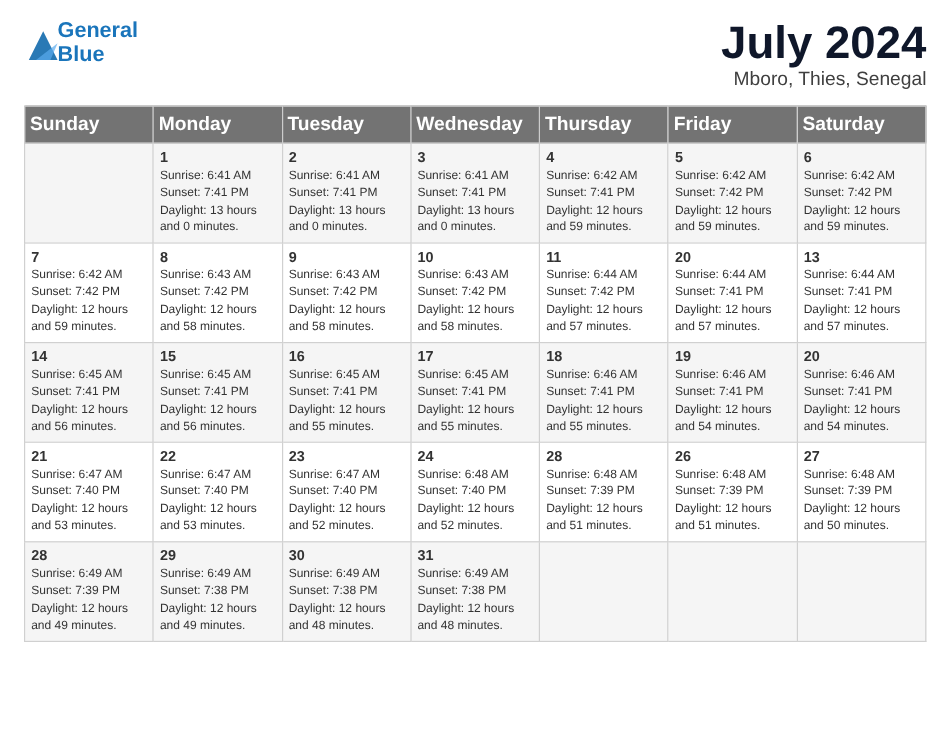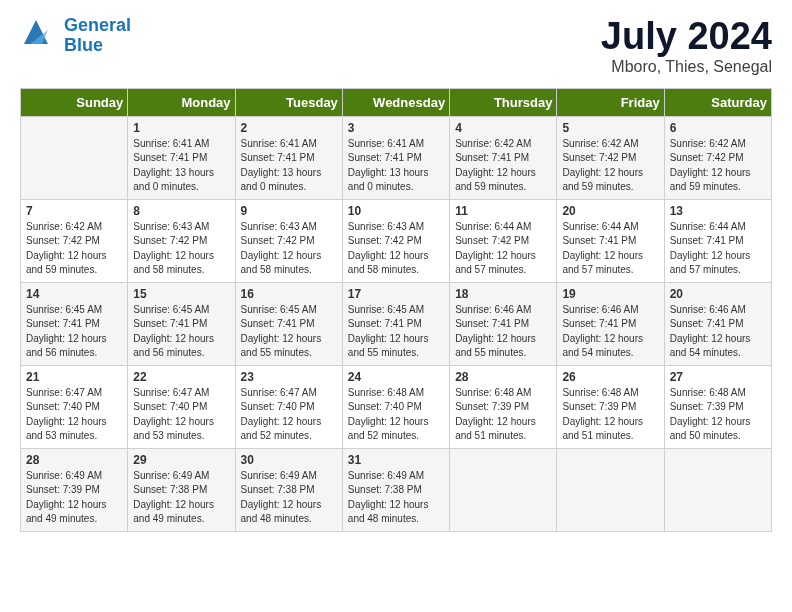--- a/index.html
+++ b/index.html
@@ -15,21 +15,22 @@
       padding: 16px 20px 20px 20px;
     }
     .header {
       display: flex;
       justify-content: space-between;
       align-items: flex-start;
       margin-bottom: 12px;
     }
     .logo {
       display: flex;
-      gap: 16px;
+      align-items: center;
+      gap: 0;
     }
     .logo-text {
       font-size: 18px;
       font-weight: bold;
       line-height: 1.1;
       color: #333;
     }
     .logo-text span {
       color: #1a75bb;
     }
@@ -51,26 +52,26 @@
       font-size: 16px;
       font-weight: normal;
       color: #404040;
     }
     table {
       width: 100%;
       border-collapse: collapse;
       table-layout: fixed;
     }
     thead tr th {
-      background-color: #4d7c0f;
+      background-color: #737373;
       color: #fff;
-      font-size: 13px;
+      font-size: 16px;
       font-weight: bold;
       padding: 6px 4px;
-      text-align: right;
+      text-align: left;
       border: 1px solid #ccc;
     }
     tbody tr td {
       vertical-align: top;
       border: 1px solid #d0d0d0;
       padding: 4px 5px;
       font-size: 10.5px;
       color: #333;
       height: 80px;
     }

